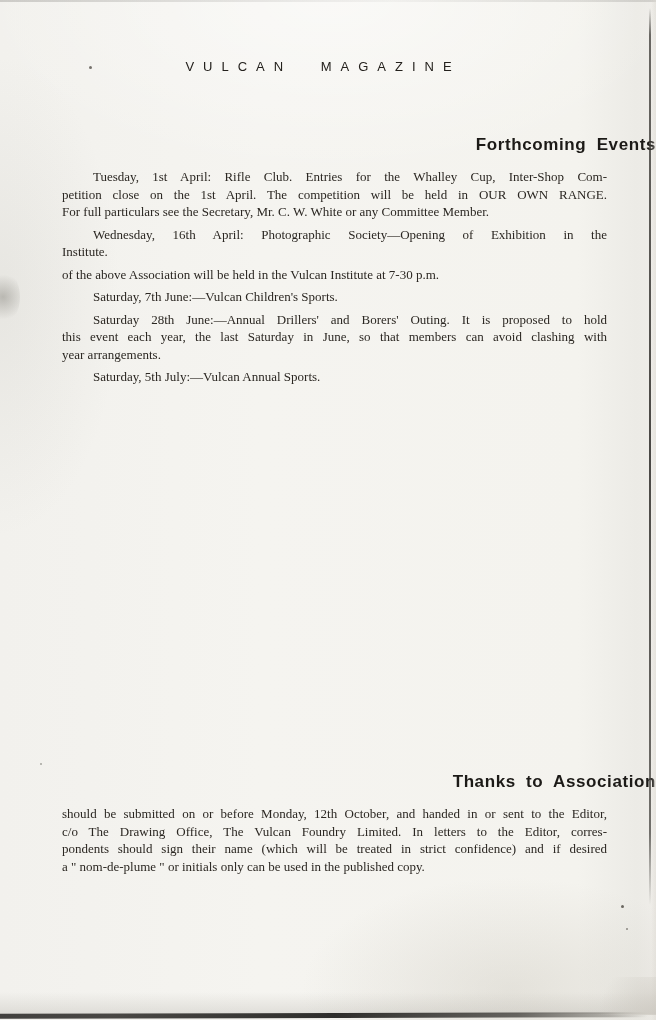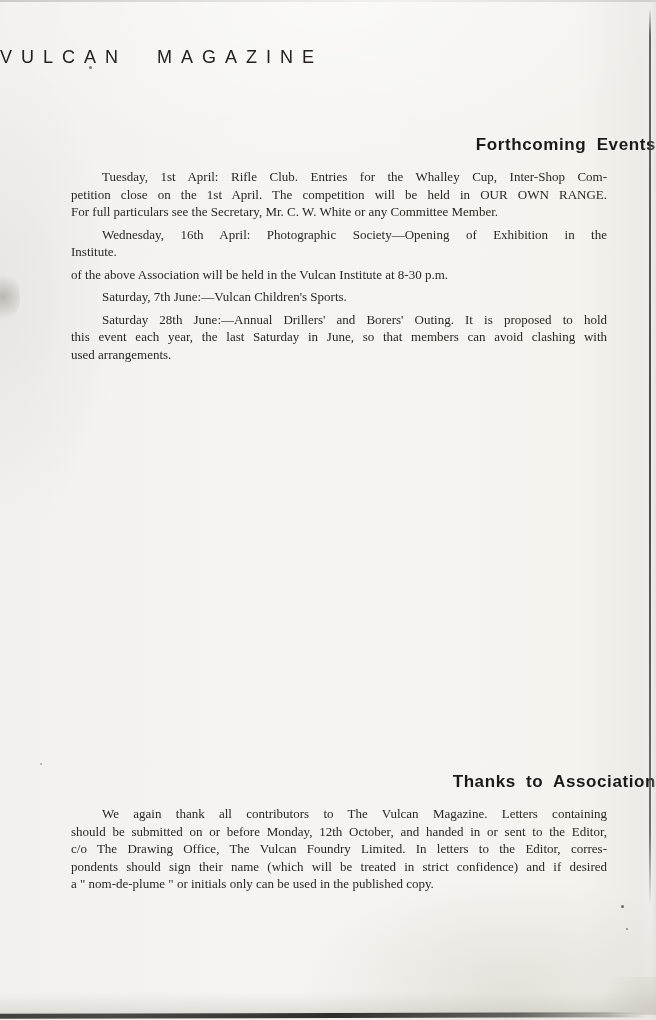--- a/index.html
+++ b/index.html
@@ -15,25 +15,25 @@
       radial-gradient(ellipse 500px 250px at 50% 0%, rgba(255,255,255,0.5), rgba(255,255,255,0) 70%),
       linear-gradient(to right, #f2f1ed 0%, #f5f4f0 40%, #f4f3ee 88%, #ecebe6 97%, #efede9 100%);
     font-family: "Liberation Serif", "DejaVu Serif", serif;
     color: #2b2722;
   }
 
   
   .mag-title {
     position: absolute;
     top: 47px; left: 0; right: 10px;
-    margin: 0;
-    text-align: left;
+    margin: 12px;
+    text-align: center;
     font-family: "Liberation Sans", "DejaVu Sans", sans-serif;
     font-weight: 400;
-    font-size: 18px;
+    font-size: 13px;
     letter-spacing: 9px;
     word-spacing: 16px;
     color: #24211d;
   }
   .section { position: absolute; left: 0; right: 0; }
   .section-events { top: 135px; }
   .section-contrib { top: 772px; }
   .section h2 {
     margin: 0;
     text-align: right;
@@ -43,21 +43,21 @@
     letter-spacing: 0.6px;
     word-spacing: 5px;
     color: #1c1a17;
   }
   .body-block {
     margin: 13px 47px 0 55px;
     width: 552px;
     font-size: 13px;
     line-height: 17.5px;
   }
-  .para { margin: 0 0 5px 16px; }
+  .para { margin: 0 0 5px 7px; }
   .para:last-child { margin-bottom: 0; }
   .line { text-align: justify; text-align-last: justify; }
   .line.last { text-align: justify; text-align-last: left; }
   .line.indent { text-indent: 31px; }
 
   
   .edge-right-line {
     position: absolute; top: 8px; right: 5px; width: 2px; height: 897px;
     background: linear-gradient(to bottom,
       rgba(60,58,54,0) 0%, rgba(60,58,54,0.75) 3%, rgba(45,43,40,0.85) 50%,
@@ -112,38 +112,40 @@
         <div class="para">
           <div class="line indent">Tuesday, 1st April:  Rifle Club.  Entries for the Whalley Cup, Inter-Shop Com-</div>
           <div class="line">petition close on the 1st April.  The competition will be held in OUR OWN RANGE.</div>
           <div class="line last">For full particulars see the Secretary, Mr. C. W. White or any Committee Member.</div>
         </div>
         <div class="para">
           <div class="line indent">Wednesday, 16th April:  Photographic Society—Opening of Exhibition in the</div>
           <div class="line last">Institute.</div>
         </div>
         <div class="para">
-          <div class="line last">of the above Association will be held in the Vulcan Institute at 8-30 p.m.</div>
+          <div class="line last">of the above Association will be held in the Vulcan Institute at 7-30 p.m.</div>
         </div>
         <div class="para">
           <div class="line last indent">Saturday, 7th June:—Vulcan Children's Sports.</div>
         </div>
         <div class="para">
           <div class="line indent">Saturday 28th June:—Annual Drillers' and Borers' Outing.  It is proposed to hold</div>
           <div class="line">this event each year, the last Saturday in June, so that members can avoid clashing with</div>
-          <div class="line last">used arrangements.</div>
+          <div class="line last">year arrangements.</div>
+        </div>
+        <div class="para">
+          <div class="line last indent">Saturday, 5th July:—Vulcan Annual Sports.</div>
         </div>
       </div>
   </section>
 
   <section class="section section-contrib">
     <h2>Thanks to Association</h2>
     <div class="body-block">
         <div class="para">
-          <div class="line indent">We again thank all contributors to The Vulcan Magazine.  Letters containing</div>
           <div class="line">should be submitted on or before Monday, 12th October, and handed in or sent to the Editor,</div>
           <div class="line">c/o The Drawing Office, The Vulcan Foundry Limited.  In letters to the Editor, corres-</div>
           <div class="line">pondents should sign their name (which will be treated in strict confidence) and if desired</div>
           <div class="line last">a " nom-de-plume " or initials only can be used in the published copy.</div>
         </div>
       </div>
   </section>
 
   <div class="top-edge"></div>
   <div class="edge-right-strip"></div>

